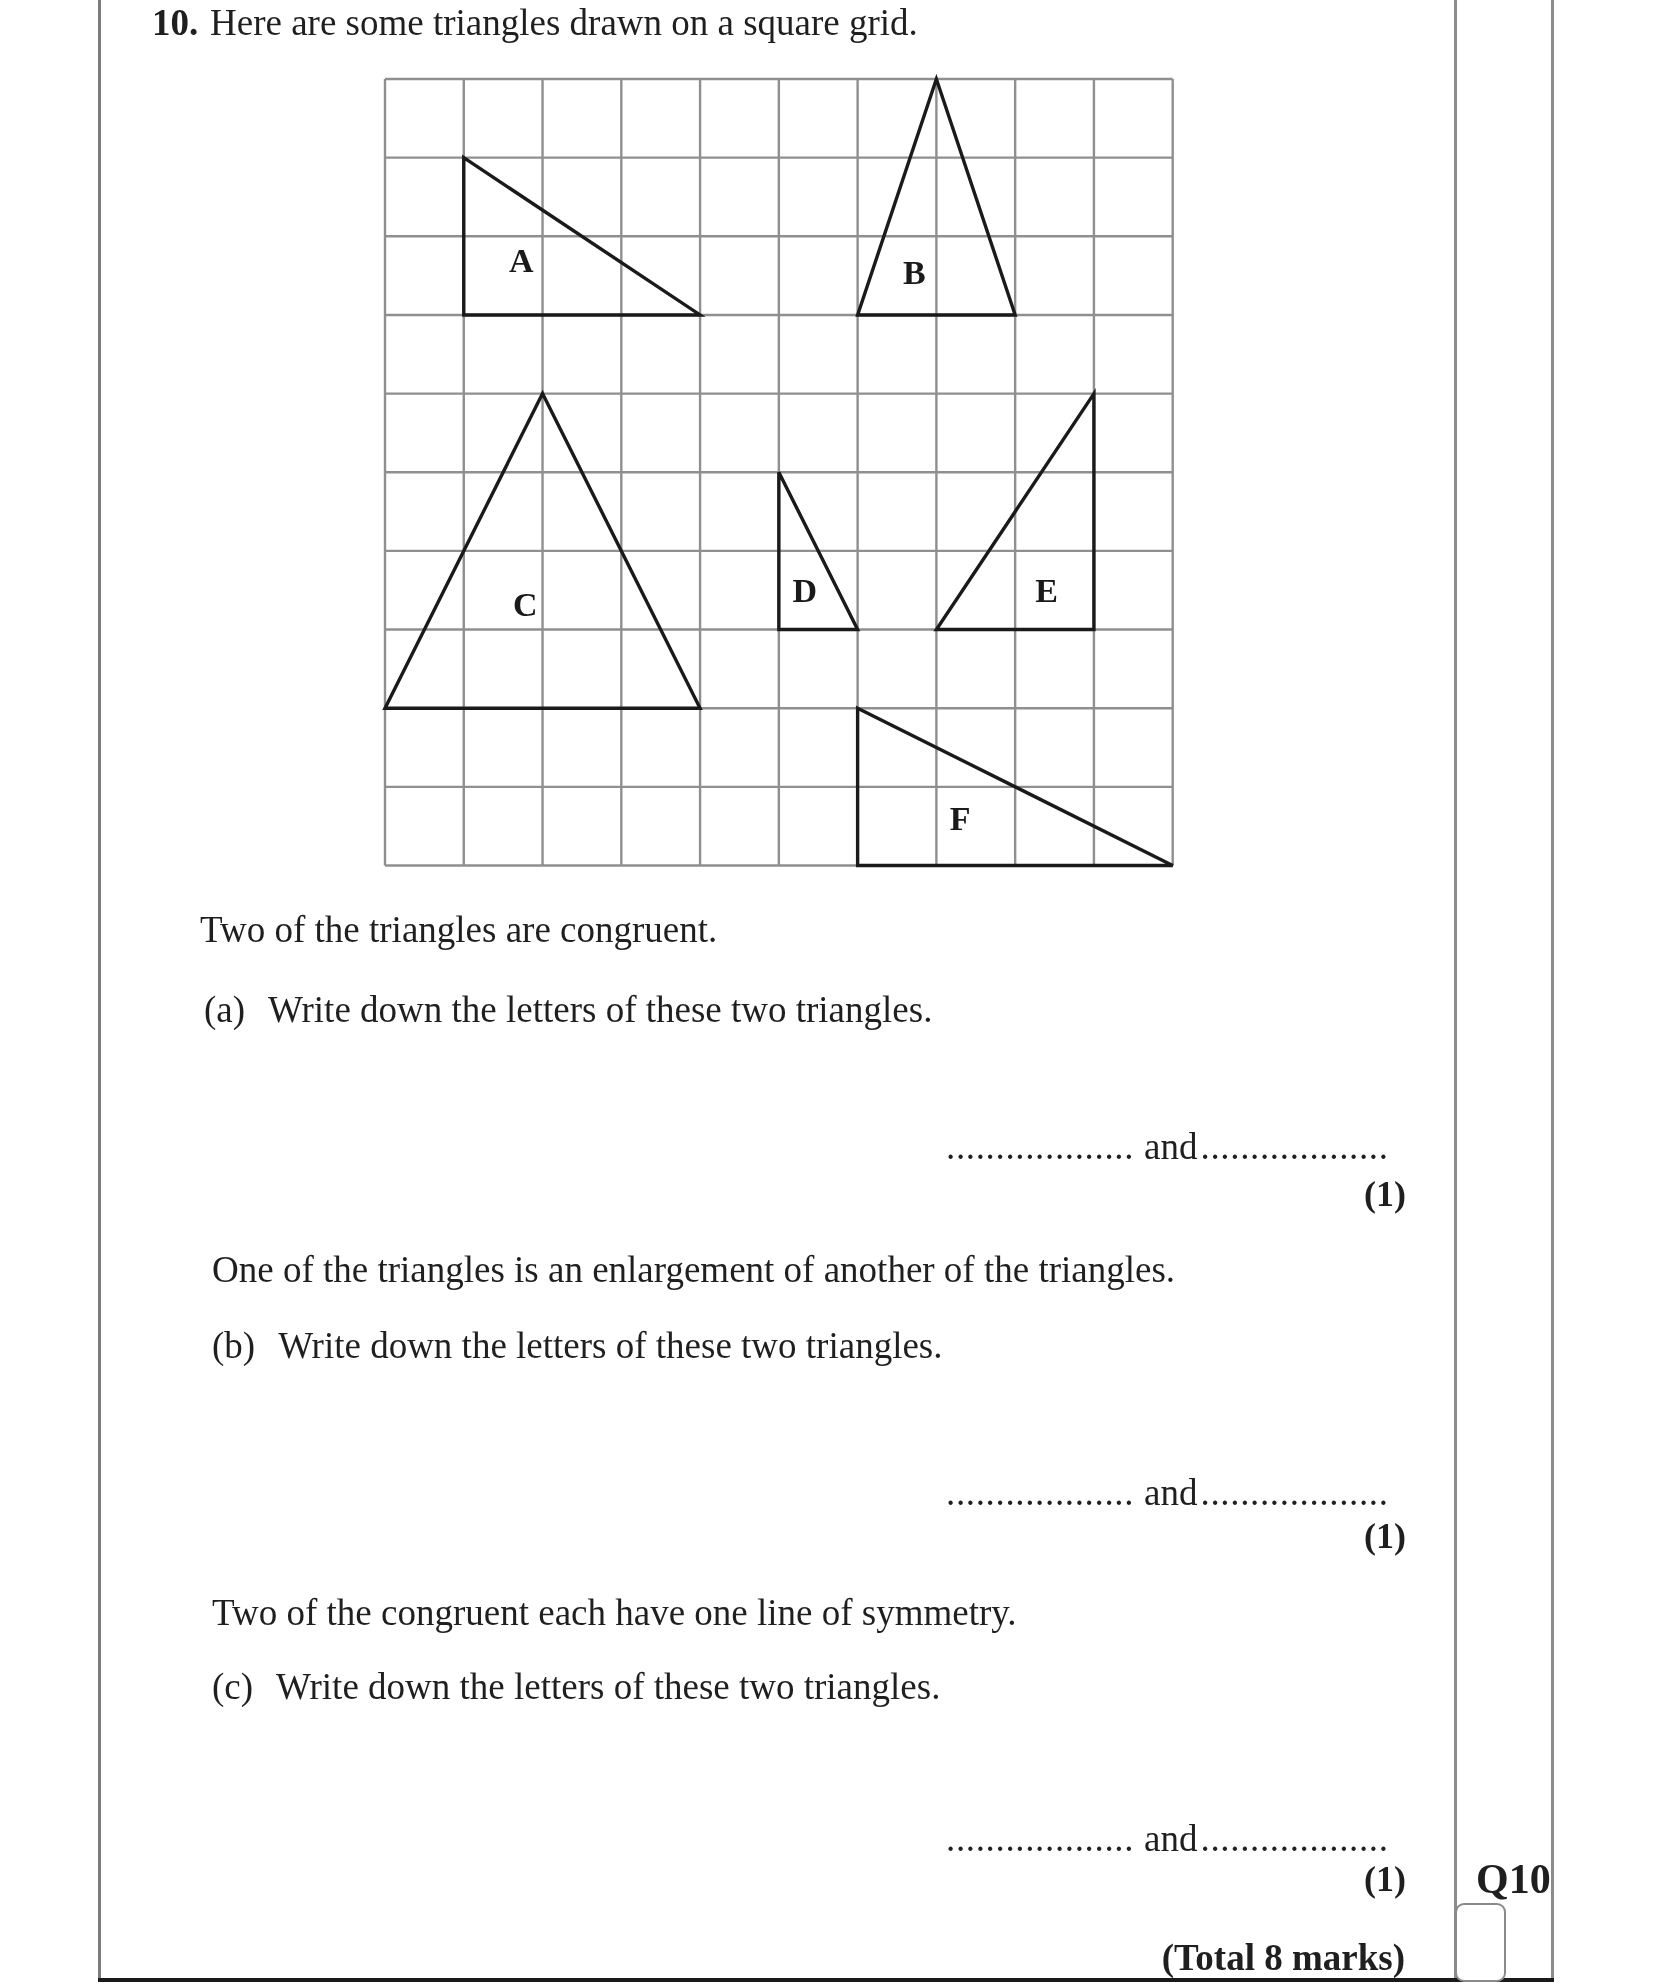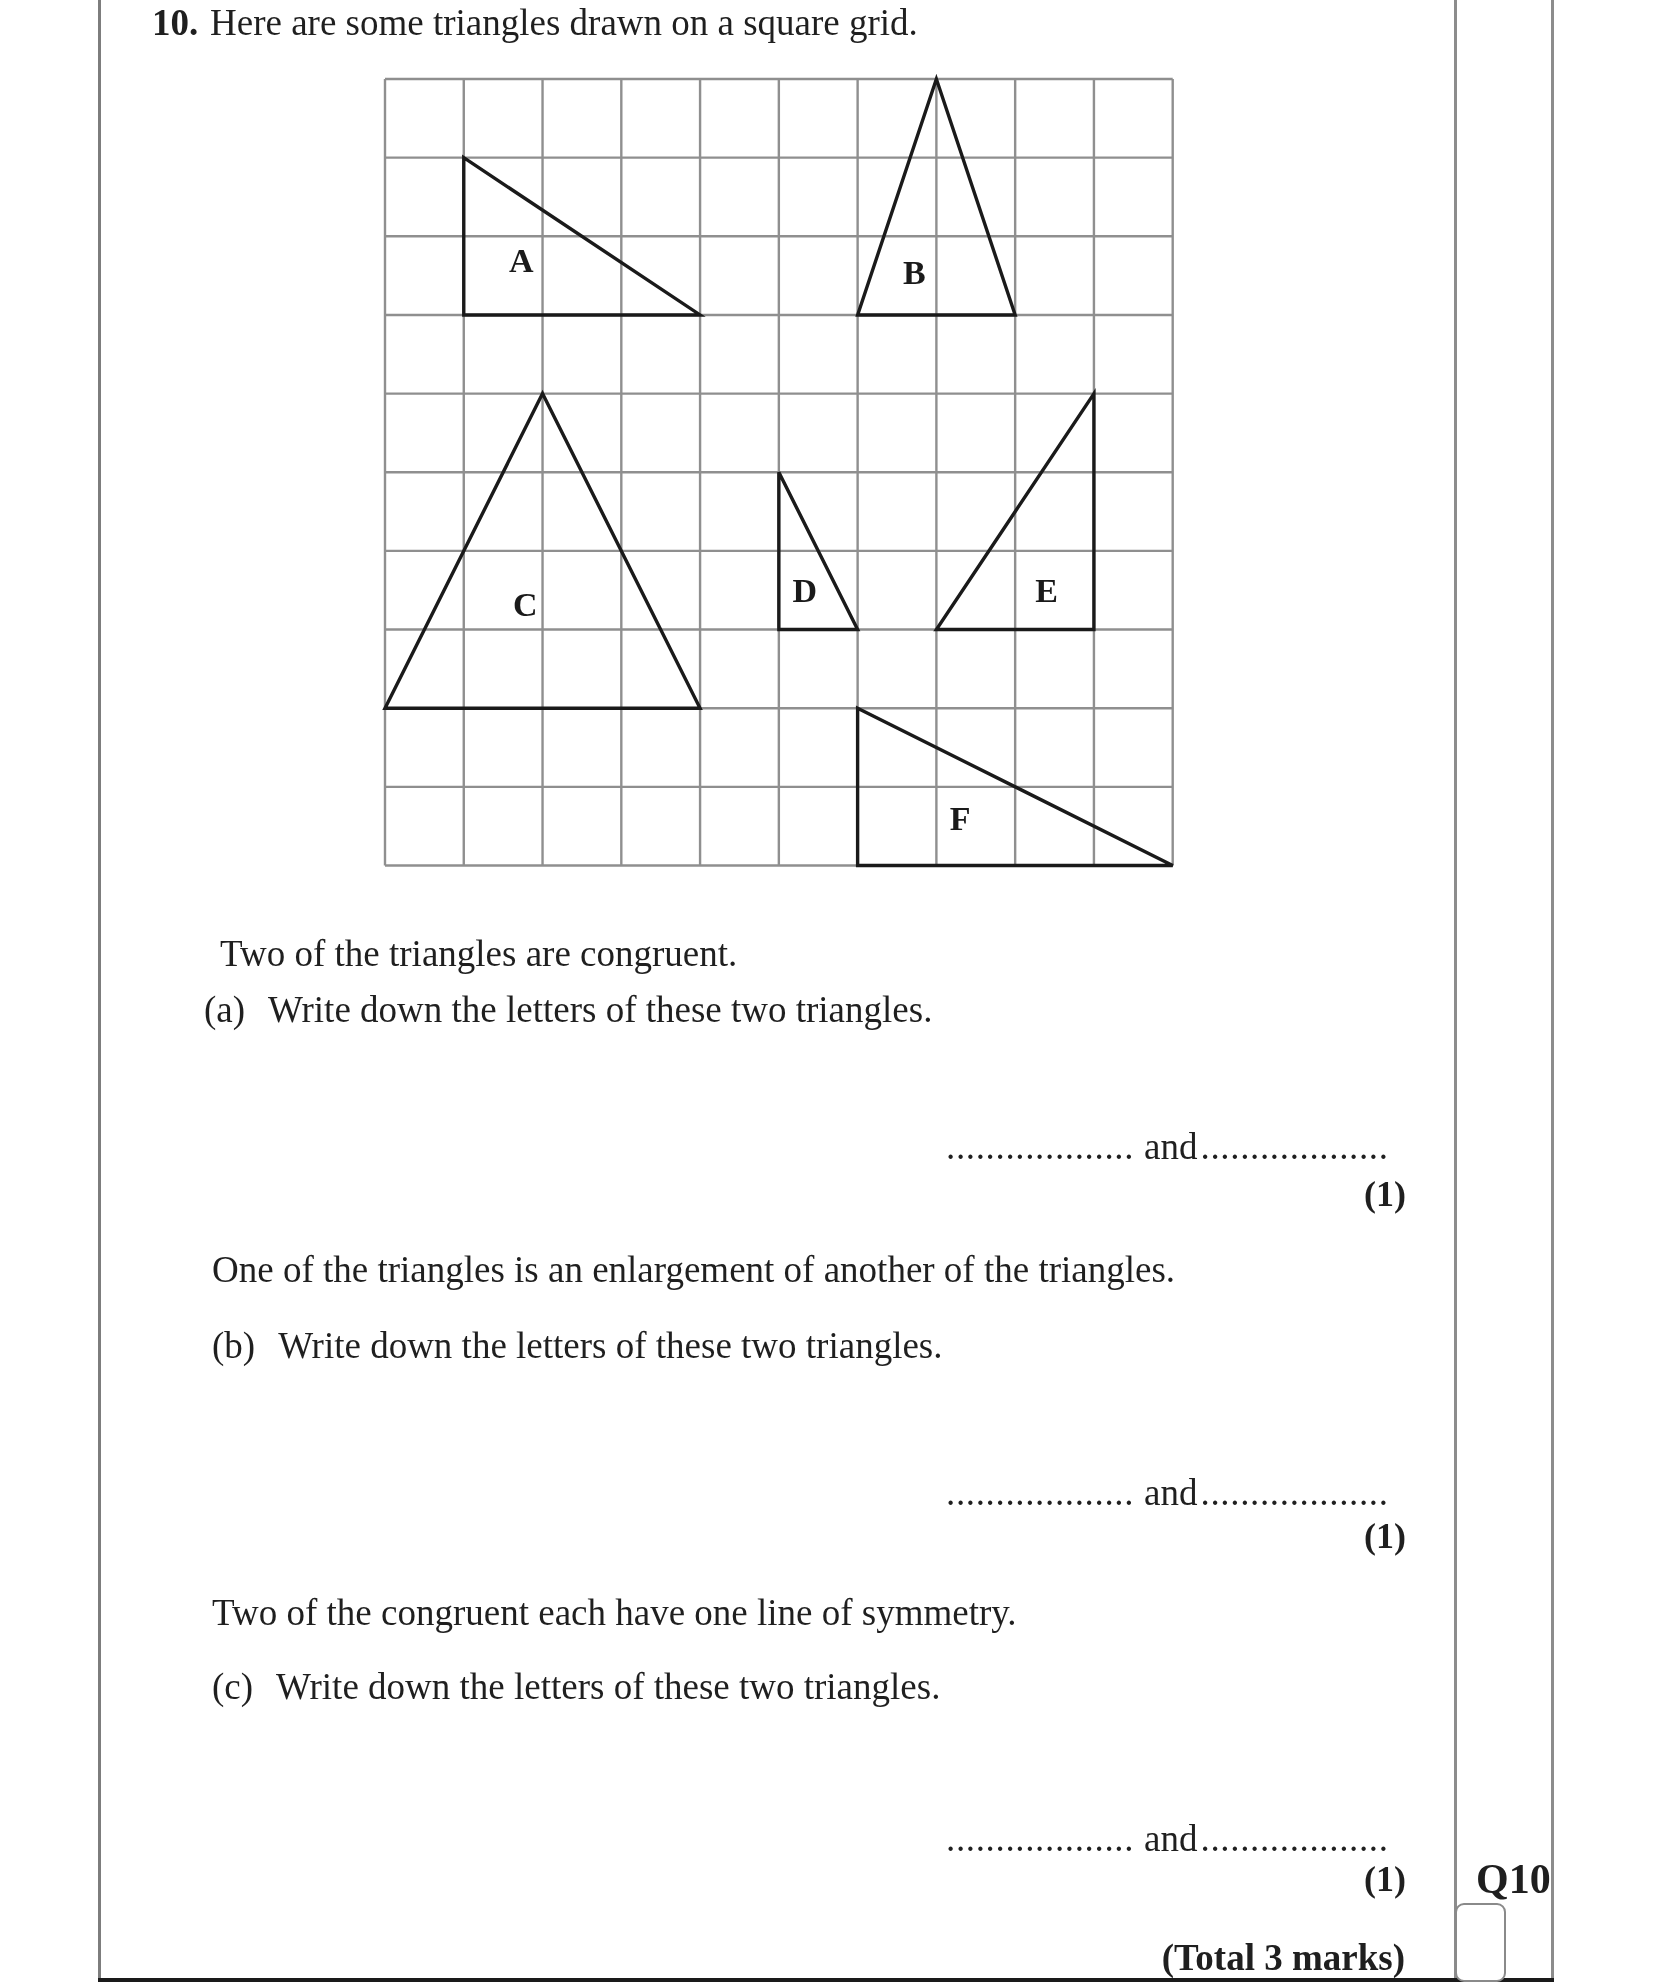--- a/index.html
+++ b/index.html
@@ -63,21 +63,21 @@
     <polygon points="157.54,314.6 0,629.2 315.08,629.2" fill="none" stroke="#1a1a1a" stroke-width="3.4"></polygon>
     <text x="140.2106" y="537.3820000000001" text-anchor="middle" fill="#1a1a1a">C</text>
     <polygon points="393.84999999999997,393.25 393.84999999999997,550.5500000000001 472.62,550.5500000000001" fill="none" stroke="#1a1a1a" stroke-width="3.4"></polygon>
     <text x="419.84409999999997" y="523.225" text-anchor="middle" fill="#1a1a1a">D</text>
     <polygon points="708.93,314.6 551.39,550.5500000000001 708.93,550.5500000000001" fill="none" stroke="#1a1a1a" stroke-width="3.4"></polygon>
     <text x="661.668" y="523.225" text-anchor="middle" fill="#1a1a1a">E</text>
     <polygon points="472.62,629.2 472.62,786.5 787.6999999999999,786.5" fill="none" stroke="#1a1a1a" stroke-width="3.4"></polygon>
     <text x="575.021" y="751.3100000000001" text-anchor="middle" fill="#1a1a1a">F</text>
   </svg>
 
-<div class="abs body-text" style="left:220px;top:908px;margin-top:24px;">Two of the triangles are congruent.</div>
+<div class="abs body-text" style="left:200px;top:908px;">Two of the triangles are congruent.</div>
 <div class="abs body-text" style="left:204px;top:988px;">
   <span>(a)</span><span style="margin-left:23px;">Write down the letters of these two triangles.</span>
 </div>
 <div class="abs answer-row" style="left:946px;top:1125px;">
   <span class="dots">...................</span>
   <span class="and-word">and</span>
   <span class="dots">...................</span>
 </div>
 <div class="abs marks" style="right:248px;top:1172px;">(1)</div>
 
@@ -99,13 +99,13 @@
 <div class="abs answer-row" style="left:946px;top:1817px;">
   <span class="dots">...................</span>
   <span class="and-word">and</span>
   <span class="dots">...................</span>
 </div>
 <div class="abs marks" style="right:248px;top:1857px;">(1)</div>
 
 <div class="abs qtag" style="left:1457px;top:1855px;margin-left:19px;">Q10</div>
 <div class="qbox"></div>
 
-<div class="abs total-marks" style="right:249px;top:1936px;">(Total 3 marks)</div>
+<div class="abs total-marks" style="right:249px;top:1936px;">(Total 8 marks)</div>
 
 </body></html>

